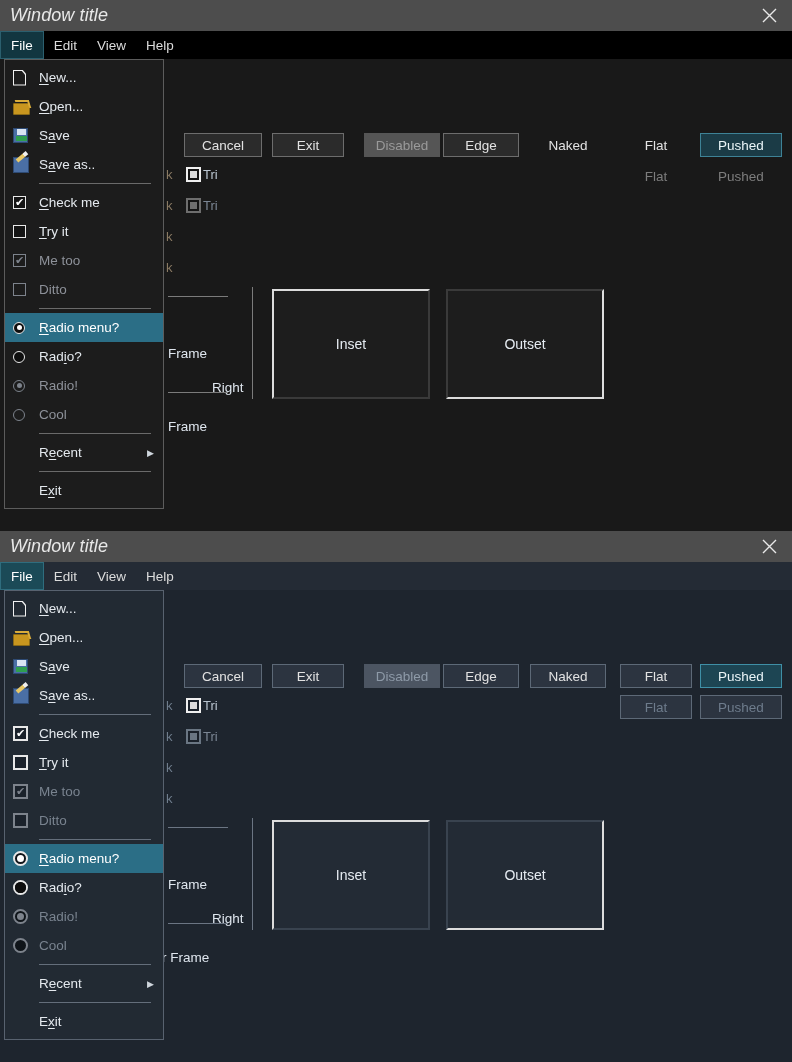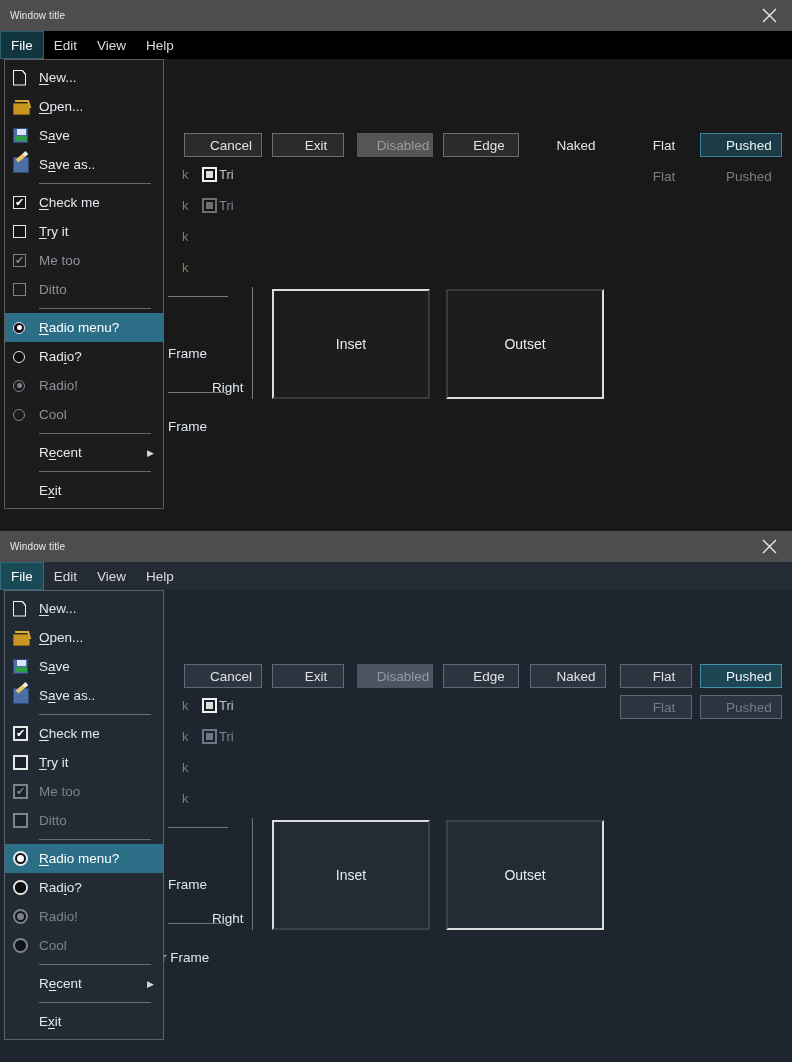--- a/index.html
+++ b/index.html
@@ -18,22 +18,23 @@
   .titlebar {
     height: 31px;
     background: #4d4d4d;
     display: flex;
     align-items: center;
     justify-content: space-between;
     padding: 0 0 0 10px;
   }
   .titlebar-text {
     color: #e8e8e8;
-    font-size: 10px;
+    font-size: 18px;
     letter-spacing: .1px;
+    font-style: italic;
   }
   .close-btn {
     width: 46px; height: 31px;
     display: flex; align-items: center; justify-content: center;
     color: #e8e8e8;
   }
   .close-btn svg { display: block; }
 
   
   .menubar {
@@ -54,34 +55,34 @@
     border: 1px solid #2b5f6e;
     color: #ffffff;
   }
   #window-2 .menubar-item.active { background: #1b4a57; border-color: #2f6d7e; }
 
   
   .content { position: relative; height: 472px; }
   #window-1 .content { background: #191919; }
   #window-2 .content { background: #1e252e; }
 
-  .abs { position: absolute; padding-left: 16px; }
+  .abs { position: absolute; }
 
   
   .btn {
     display: inline-flex; align-items: center; justify-content: center;
     height: 24px;
     font-size: 13.5px;
     color: #e2e2e2;
     border: 1px solid #6d6d6d;
     background: #2b2b2b;
     white-space: nowrap;
   }
   #window-2 .btn { background: #2c3440; border-color: #5d6977; }
-  .btn.disabled { color: #9a9a9a; background: #555555; border-color: #555555; }
+  .btn.disabled { color: #9a9a9a; background: #555555; border-color: #555555; margin-left: 7px; }
   #window-2 .btn.disabled { color: #8e9aa8; background: #4c5562; border-color: #4c5562; }
   .btn.naked { border-color: transparent; background: transparent; }
   .btn.flat { border-color: transparent; background: transparent; }
   .btn.pushed {
     background: #1b3b46; border-color: #3e8296; color: #eaf4f7;
   }
   #window-2 .btn.pushed { background: #1d4553; border-color: #3f8fa6; }
   .btn.ghost { border-color: transparent; background: transparent; color: #7d7d7d; }
   #window-2 .btn.ghost { color: #6e7c8c; }
 

